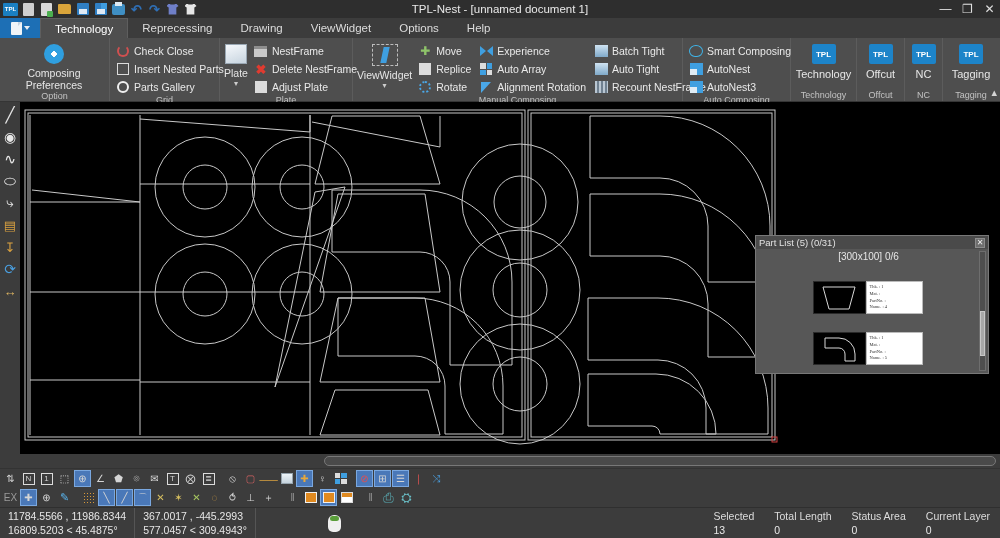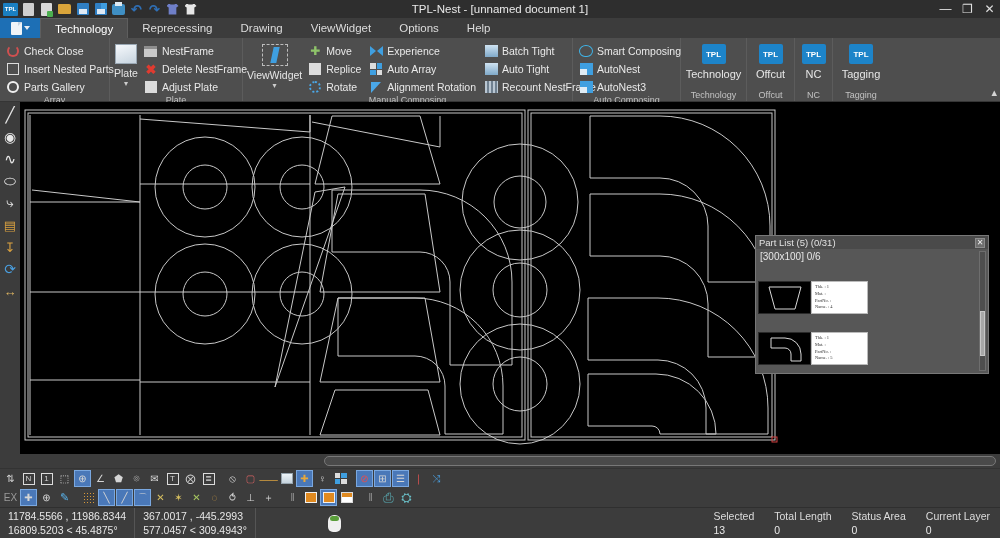--- a/index.html
+++ b/index.html
@@ -119,21 +119,21 @@
 
   
   .partlist {
     position:absolute; left:755px; top:133px; width:234px; height:139px;
     background:#5a5a5a; border:1px solid #787878; display:flex; flex-direction:column;
   }
   .pl-head { height:13px; background:#4a4a4a; display:flex; align-items:center; padding:0 3px; font-size:9.5px; color:#e2e2e2; }
   .pl-close { margin-left:auto; width:10px;height:10px;background:#6e6e6e;border:1px solid #8c8c8c;
     display:flex;align-items:center;justify-content:center;font-size:8px;color:#f0f0f0;line-height:1;}
   .pl-body { flex:1; display:flex; background:#575757; padding:2px; gap:2px; overflow:hidden; }
-  .pl-items { flex:1; display:flex; flex-direction:column; gap:18px; overflow:hidden; }
+  .pl-items { flex:1; display:flex; flex-direction:column; gap:18px; overflow:hidden;align-items:center; }
   .pl-label { font-size:10px; color:#e6e6e6; padding-left:2px; line-height:12px; }
   .pl-card { display:flex; height:38px; }
   .pl-thumb { width:53px; background:#000; border:1px solid #2a2a2a; display:flex; align-items:center; justify-content:center; }
   .pl-info { width:57px; background:#fff; border:1px solid #bbb; padding:2px 3px; display:flex; flex-direction:column; justify-content:center; }
   .pl-info div { font-size:4.5px; color:#333; line-height:1.5; font-family:"Liberation Serif", serif; white-space:nowrap; }
   .pl-scroll { width:7px; background:#4e4e4e; border:1px solid #6e6e6e; position:relative; }
   .pl-thumbbar { position:absolute; left:0; right:0; top:50%; height:45px; background:#a8a8a8; border:1px solid #c8c8c8; }
 
   
   .btoolbars { background:#3c3c3c; flex:0 0 38px; display:flex; flex-direction:column; border-top:1px solid #333; }
@@ -216,20 +216,29 @@
     <div class="tab active">Technology</div>
     <div class="tab">Reprecessing</div>
     <div class="tab">Drawing</div>
     <div class="tab">ViewWidget</div>
     <div class="tab">Options</div>
     <div class="tab">Help</div>
   </div>
 
   <div class="ribbon">
 
+    <div class="rgroup" style="width:110px">
+      <div class="rgroup-body">
+        <div class="bigbtn" style="width:100px">
+          <div class="gear-ic"></div>
+          <div class="lbl">Composing Preferences</div>
+        </div>
+      </div>
+      <div class="rgroup-title">Option</div>
+    </div>
 
     <div class="rgroup" style="width:110px">
       <div class="rgroup-body">
         <div class="smallcol">
           <div class="smallbtn">
             <span class="ic16">
                 <span class="circ-arrow"></span>
               </span>
             <span class="lbl">Check Close</span>
           </div>
@@ -240,21 +249,21 @@
             <span class="lbl">Insert Nested Parts</span>
           </div>
           <div class="smallbtn">
             <span class="ic16">
                 <span class="ring-ic"></span>
               </span>
             <span class="lbl">Parts Gallery</span>
           </div>
         </div>
       </div>
-      <div class="rgroup-title">Array</div>
+      <div class="rgroup-title">Grid</div>
     </div>
 
     <div class="rgroup" style="width:133px">
       <div class="rgroup-body">
         <div class="bigbtn" style="width:36px">
           <div class="plate-ic"></div>
           <div class="lbl">Plate</div>
           <div style="font-size:8px;color:#ccc">▾</div>
         </div>
         <div class="smallcol">

